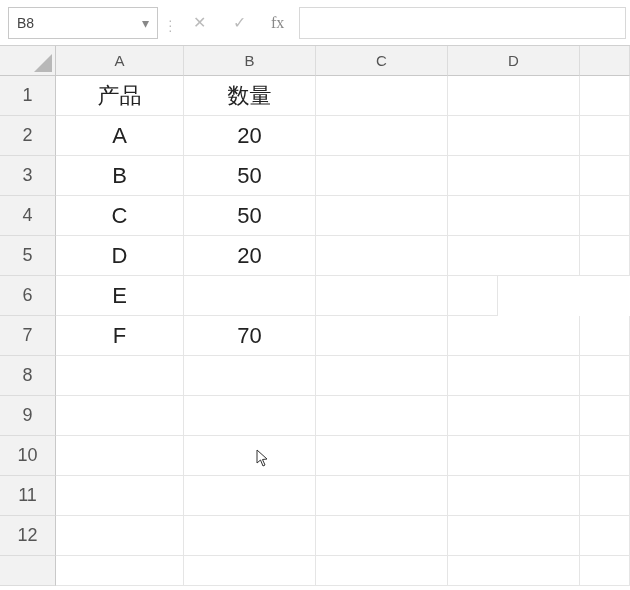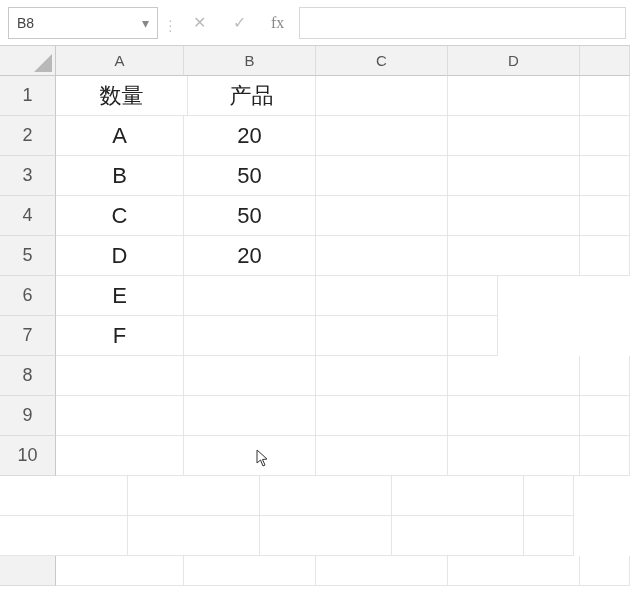--- a/index.html
+++ b/index.html
@@ -168,22 +168,22 @@
     <div class="col-h col-A">A</div>
     <div class="col-h col-B">B</div>
     <div class="col-h col-C">C</div>
     <div class="col-h col-D">D</div>
     <div class="col-h col-E"></div>
   </div>
 
   <div class="rows">
     <div class="row">
       <div class="row-h">1</div>
+      <div class="cell col-A">产品</div>
       <div class="cell col-B">数量</div>
-      <div class="cell col-A">产品</div>
       <div class="cell col-C"></div>
       <div class="cell col-D"></div>
       <div class="cell col-E"></div>
     </div>
     <div class="row">
       <div class="row-h">2</div>
       <div class="cell col-A">A</div>
       <div class="cell col-B">20</div>
       <div class="cell col-C"></div>
       <div class="cell col-D"></div>
@@ -216,20 +216,21 @@
     <div class="row">
       <div class="row-h">6</div>
       <div class="cell col-A">E</div>
       <div class="cell col-C"></div>
       <div class="cell col-D"></div>
       <div class="cell col-E"></div>
     </div>
     <div class="row">
       <div class="row-h">7</div>
       <div class="cell col-A">F</div>
+      <div class="cell col-B">70</div>
       <div class="cell col-C"></div>
       <div class="cell col-D"></div>
       <div class="cell col-E"></div>
     </div>
     <div class="row">
       <div class="row-h">8</div>
       <div class="cell col-A"></div>
       <div class="cell col-B"></div>
       <div class="cell col-C"></div>
       <div class="cell col-D"></div>
@@ -245,27 +246,29 @@
     </div>
     <div class="row">
       <div class="row-h">10</div>
       <div class="cell col-A"></div>
       <div class="cell col-B"></div>
       <div class="cell col-C"></div>
       <div class="cell col-D"></div>
       <div class="cell col-E"></div>
     </div>
     <div class="row">
-      <div class="cell col-A"></div>
-      <div class="cell col-B"></div>
-      <div class="cell col-C"></div>
-      <div class="cell col-D"></div>
-      <div class="cell col-E"></div>
-    </div>
-    <div class="row">
+      <div class="row-h">11</div>
+      <div class="cell col-A"></div>
+      <div class="cell col-B"></div>
+      <div class="cell col-C"></div>
+      <div class="cell col-D"></div>
+      <div class="cell col-E"></div>
+    </div>
+    <div class="row">
+      <div class="row-h">12</div>
       <div class="cell col-A"></div>
       <div class="cell col-B"></div>
       <div class="cell col-C"></div>
       <div class="cell col-D"></div>
       <div class="cell col-E"></div>
     </div>
     <div class="row" style="height:30px">
       <div class="row-h"></div>
       <div class="cell col-A"></div>
       <div class="cell col-B"></div>

